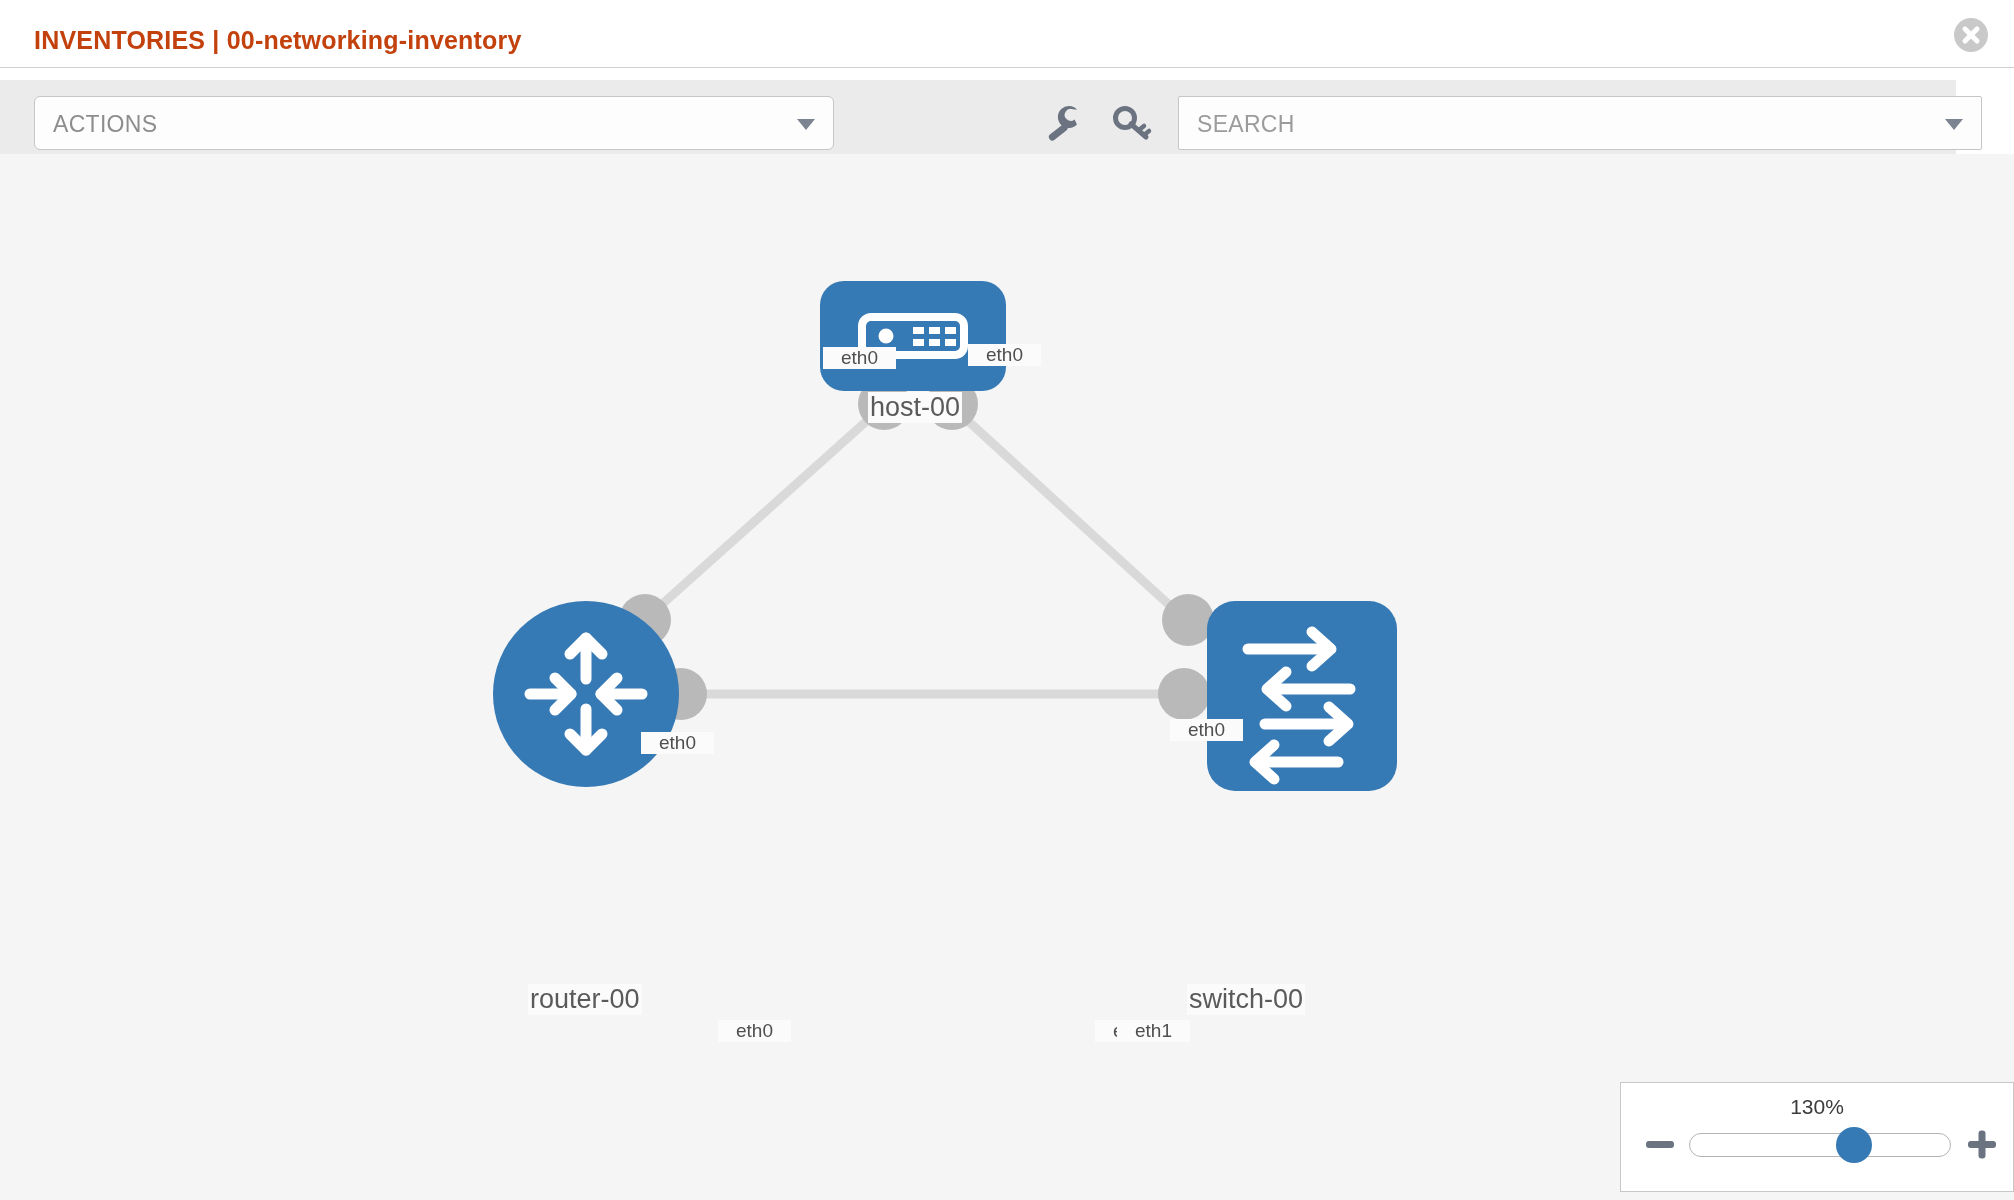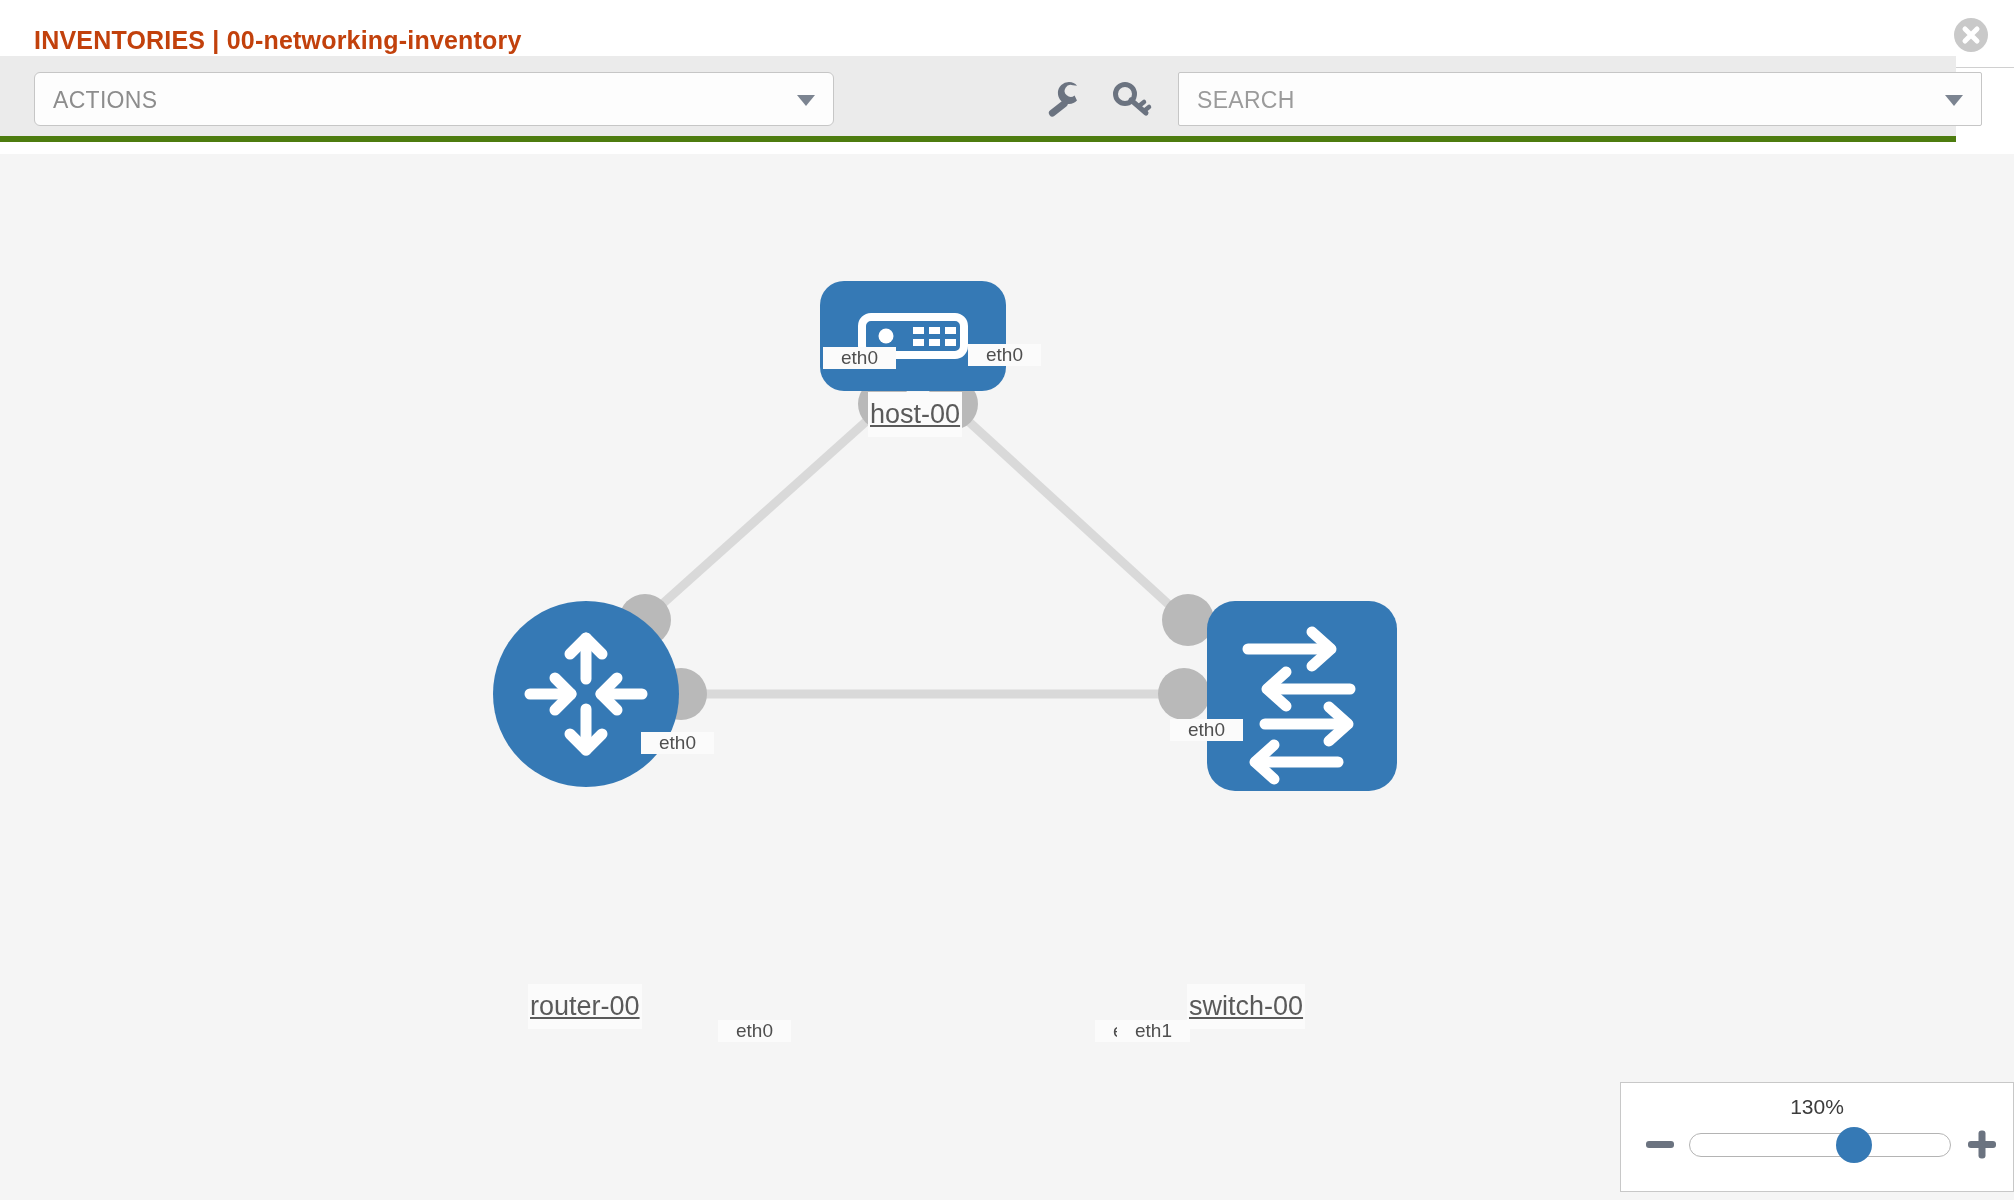--- a/index.html
+++ b/index.html
@@ -48,21 +48,21 @@
     height: 34px;
     border-radius: 50%;
     background: #c9c9c9;
     cursor: pointer;
   }
   .close-btn svg { display:block; }
 
   
   .toolbar {
     position: absolute;
-    left: 0; top: 56px;
+    left: 0; top: 80px;
     width: 1956px;
     height: 86px;
     background: #ebebeb;
     border-bottom: 6px solid #4d7c0f;
     box-sizing: border-box;
   }
   .actions-select {
     position: absolute;
     left: 34px;
     top: 16px;
@@ -139,22 +139,21 @@
     height: 1046px;
   }
 
   
   .node-label {
     position: absolute;
     font-size: 27px;
     color: #5a5a5a;
     background: #fbfbfb;
     white-space: nowrap;
-    padding: 7px 2px;
-    text-decoration: underline;
+    padding: 0 2px;
   }
   .iface-label {
     position: absolute;
     font-size: 19px;
     color: #4f4f4f;
     background: #fbfbfb;
     white-space: nowrap;
     padding: 0 18px;
   }
 

